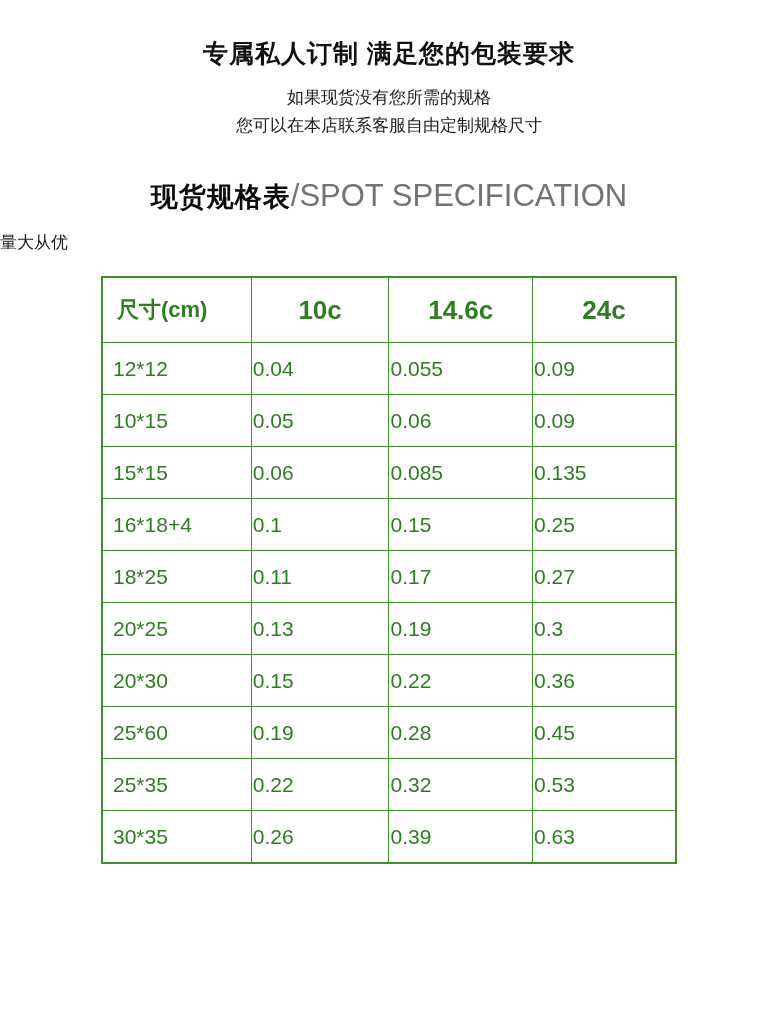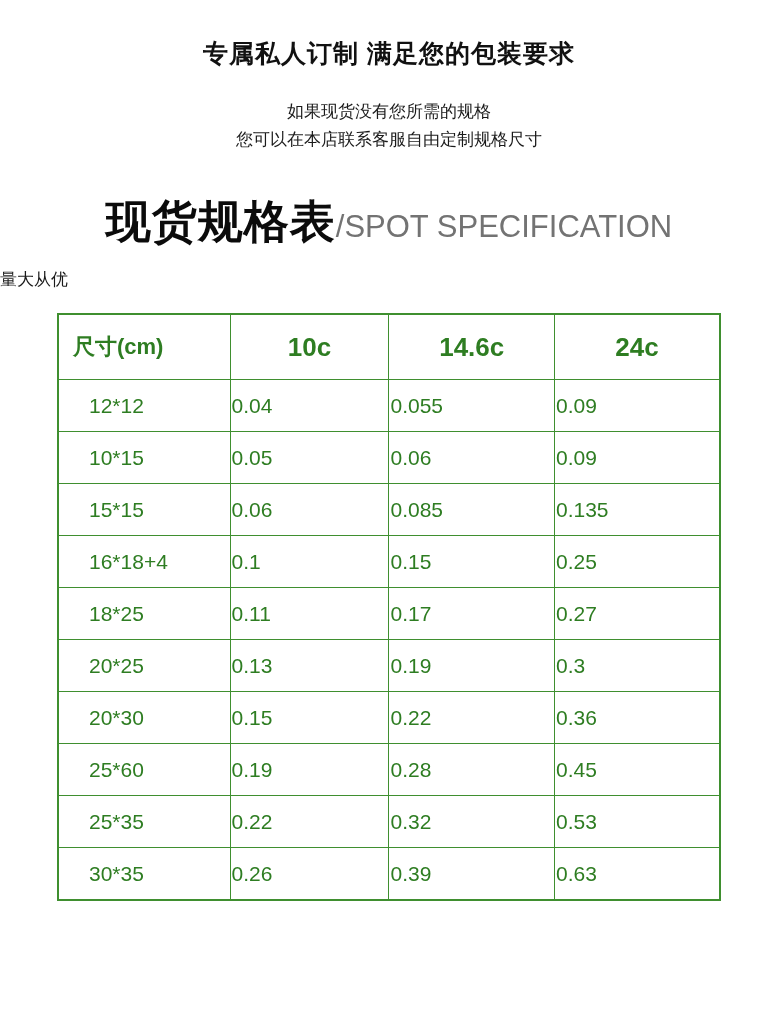--- a/index.html
+++ b/index.html
@@ -27,32 +27,32 @@
     color: #111111;
     letter-spacing: 1px;
     padding-top: 38px;
     line-height: 1.2;
   }
   .subline {
     text-align: center;
     font-size: 17px;
     color: #1a1a1a;
     line-height: 1.65;
-    margin-top: 30px;
+    margin-top: 16px;
   }
   .subline div {
     margin: 0;
   }
   .title-row {
     text-align: center;
     margin-top: 38px;
     white-space: nowrap;
   }
   .title-cn {
-    font-size: 45px;
+    font-size: 27px;
     font-weight: bold;
     color: #0b0b0b;
     letter-spacing: 1px;
     vertical-align: baseline;
     font-family: Liberation Serif, serif;
   }
   .title-en {
     font-size: 31px;
     font-weight: normal;
     color: #737373;
@@ -60,21 +60,21 @@
     vertical-align: baseline;
   }
   .tagline {
     text-align: left;
     font-size: 17px;
     color: #1a1a1a;
     margin-top: 16px;
   }
   .table-wrap {
     margin: 22px auto 0 auto;
-    width: 664px;
+    width: 576px;
   }
   table.spec {
     border-collapse: collapse;
     width: 100%;
     table-layout: fixed;
     border: 2px solid #3f8f2f;
   }
   table.spec th, table.spec td {
     border: 1px solid #3f8f2f;
     color: #2e7d22;
@@ -91,21 +91,21 @@
   table.spec thead th.first {
     font-size: 22px;
     text-align: left;
     padding-left: 14px;
   }
   table.spec tbody td {
     font-size: 21px;
     font-weight: normal;
   }
   table.spec tbody td.size {
-    padding-left: 30px;
+    padding-left: 10px;
     text-align: left;
   }
   table.spec tbody td.val {
     text-align: left;
   }
   col.c0 { width: 26%; }
   col.c1 { width: 24%; }
   col.c2 { width: 25%; }
   col.c3 { width: 25%; }
 </style>

